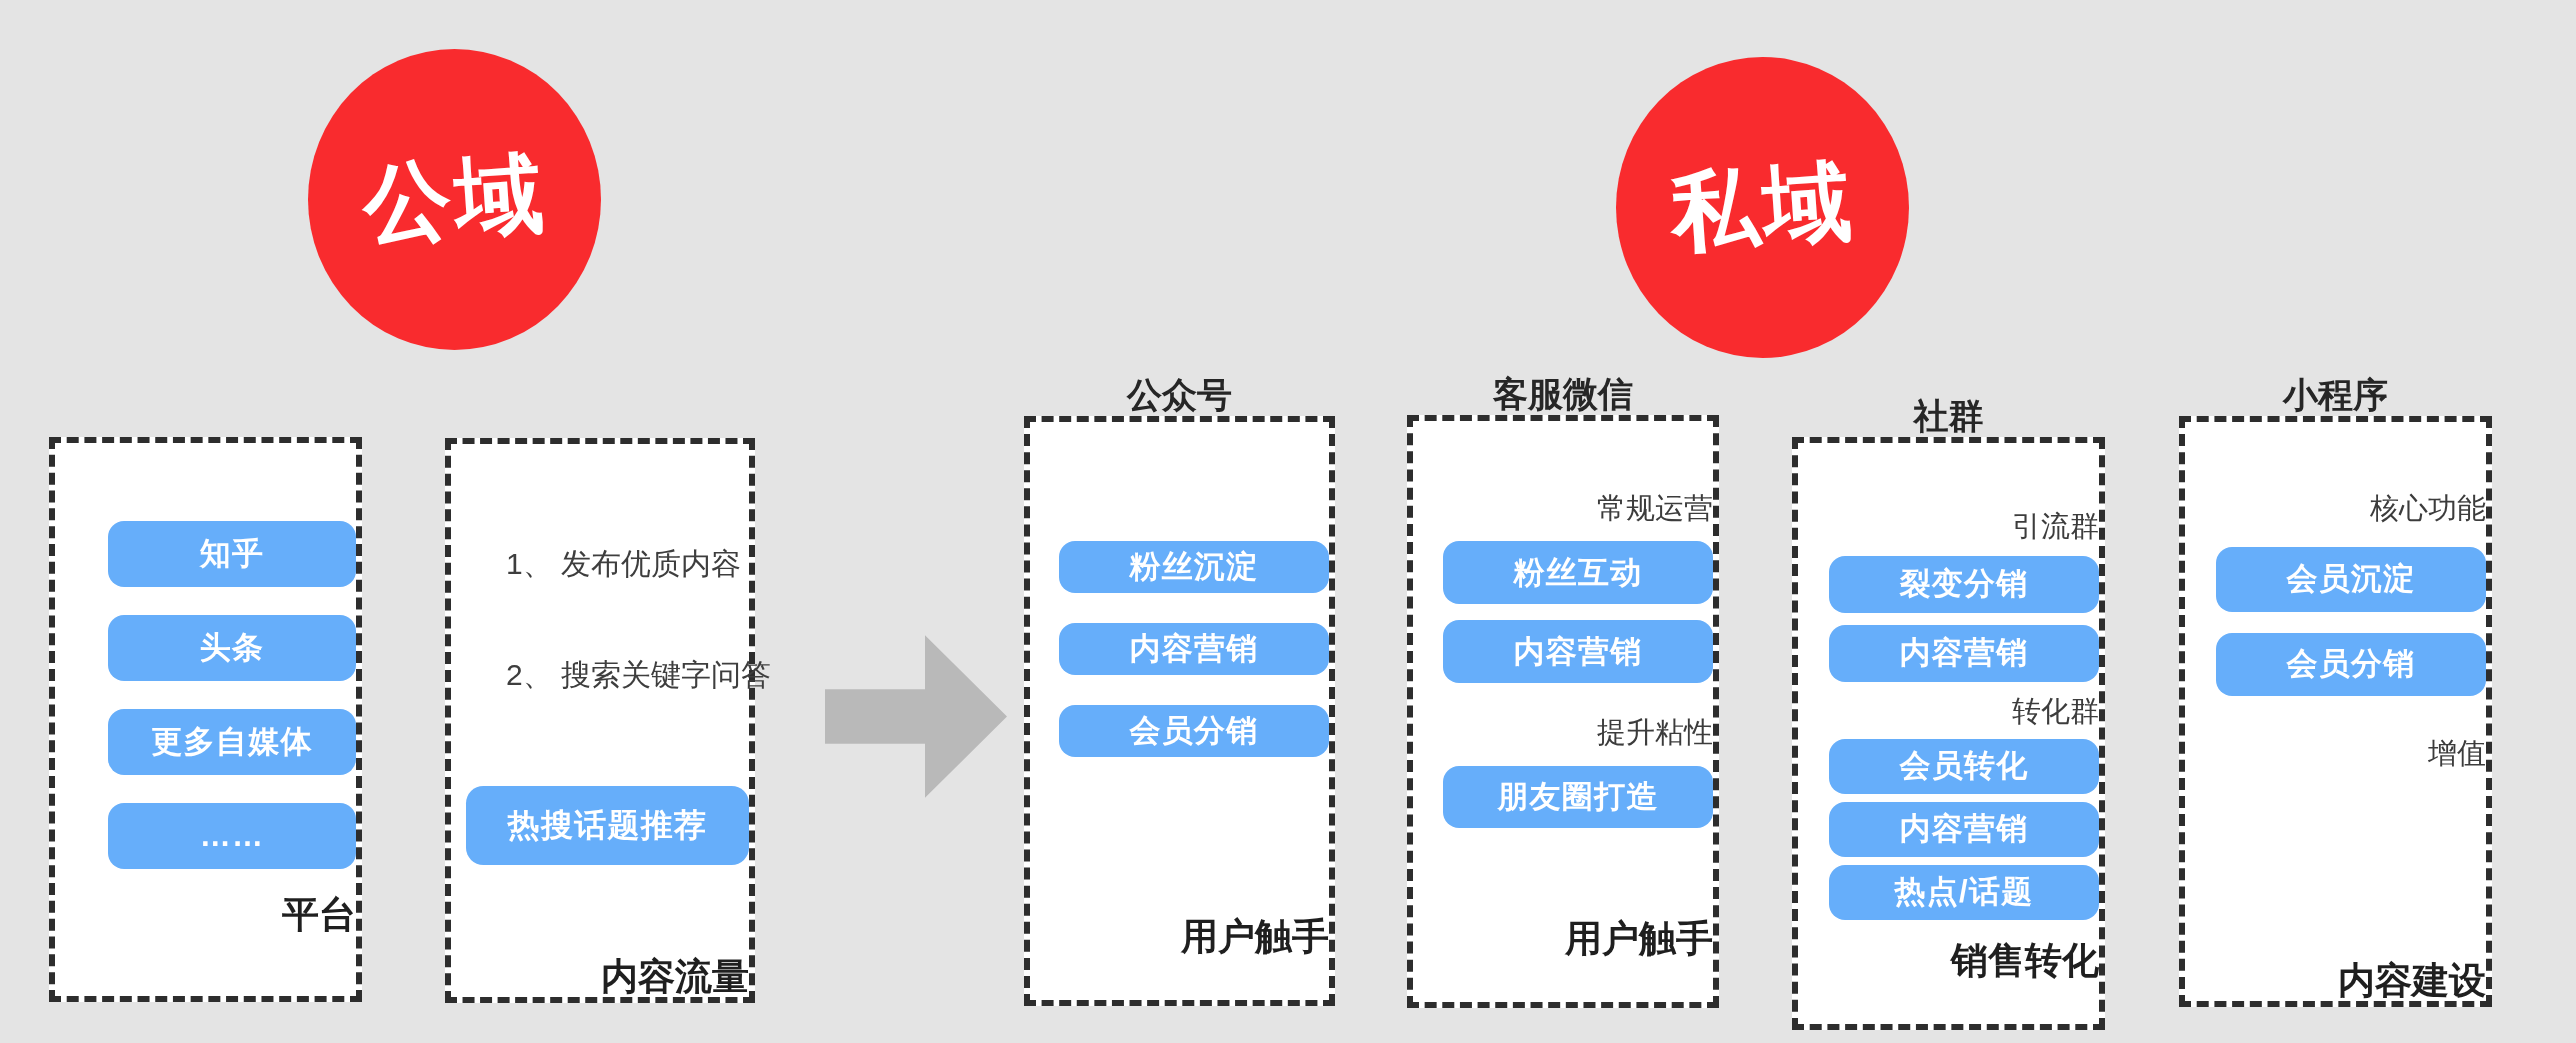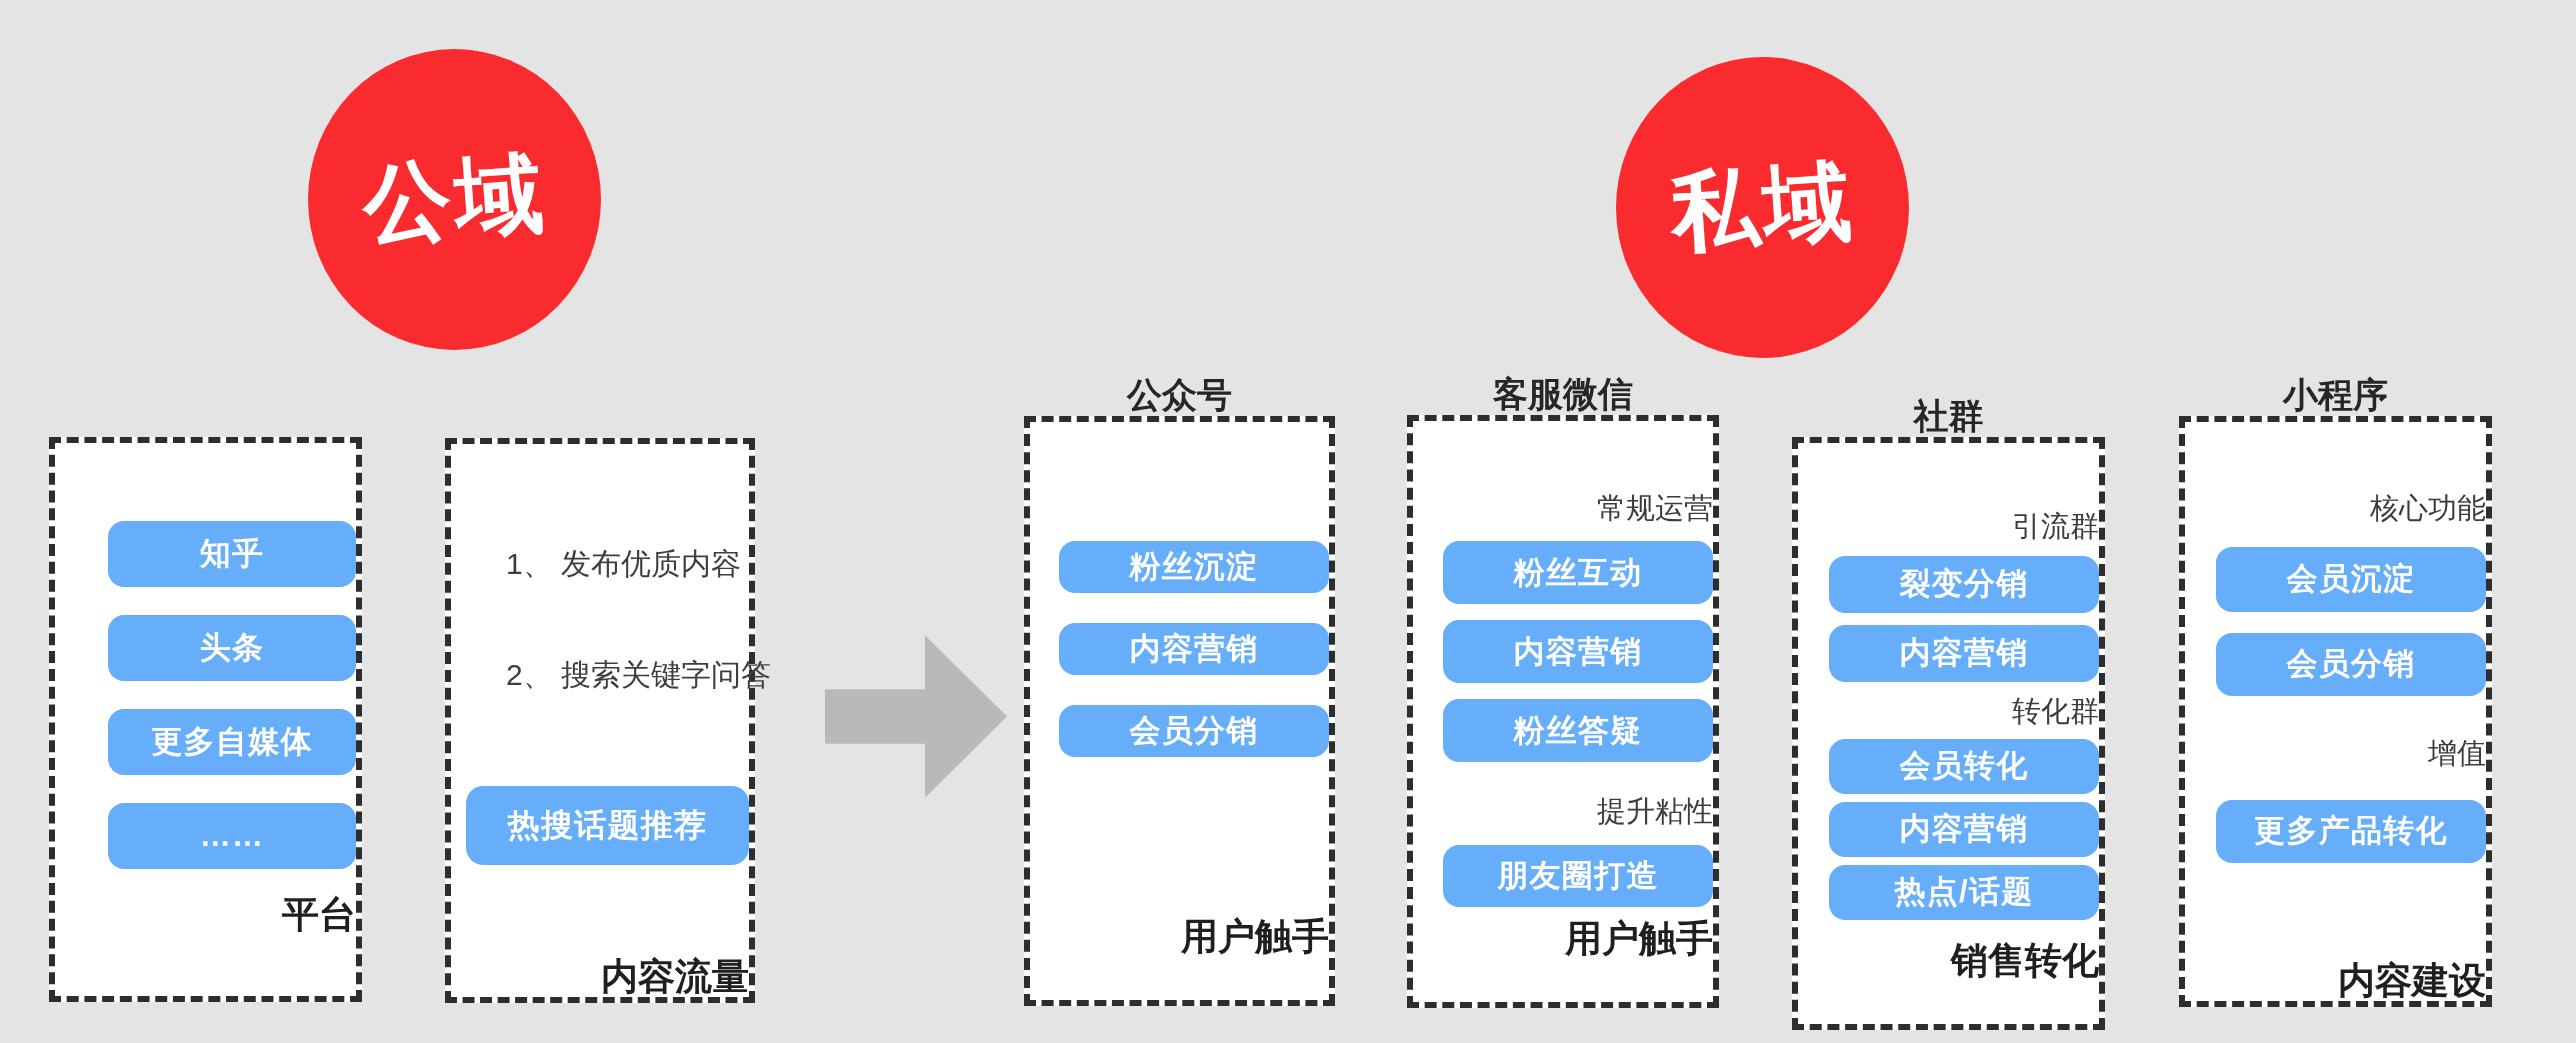--- a/index.html
+++ b/index.html
@@ -120,21 +120,20 @@
       <div class="caption">用户触手</div>
     </div>
   </div>
 
   <div class="col" id="col-kfwx">
     <div class="col-title">客服微信</div>
     <div class="dashed-box col-box">
       <div class="section-label lbl1">常规运营</div>
       <div class="btn">粉丝互动</div>
       <div class="btn">内容营销</div>
-      <div class="btn">粉丝答疑</div>
       <div class="section-label lbl2">提升粘性</div>
       <div class="btn single">朋友圈打造</div>
       <div class="caption">用户触手</div>
     </div>
   </div>
 
   <div class="col" id="col-sq">
     <div class="col-title">社群</div>
     <div class="dashed-box col-box">
       <div class="section-label lbl1">引流群</div>
@@ -148,19 +147,18 @@
     </div>
   </div>
 
   <div class="col" id="col-xcx">
     <div class="col-title">小程序</div>
     <div class="dashed-box col-box">
       <div class="section-label lbl1">核心功能</div>
       <div class="btn tall">会员沉淀</div>
       <div class="btn">会员分销</div>
       <div class="section-label lbl2">增值</div>
-      <div class="btn single">更多产品转化</div>
       <div class="caption">内容建设</div>
     </div>
   </div>
 
 </div>
 
 
 </body></html>

